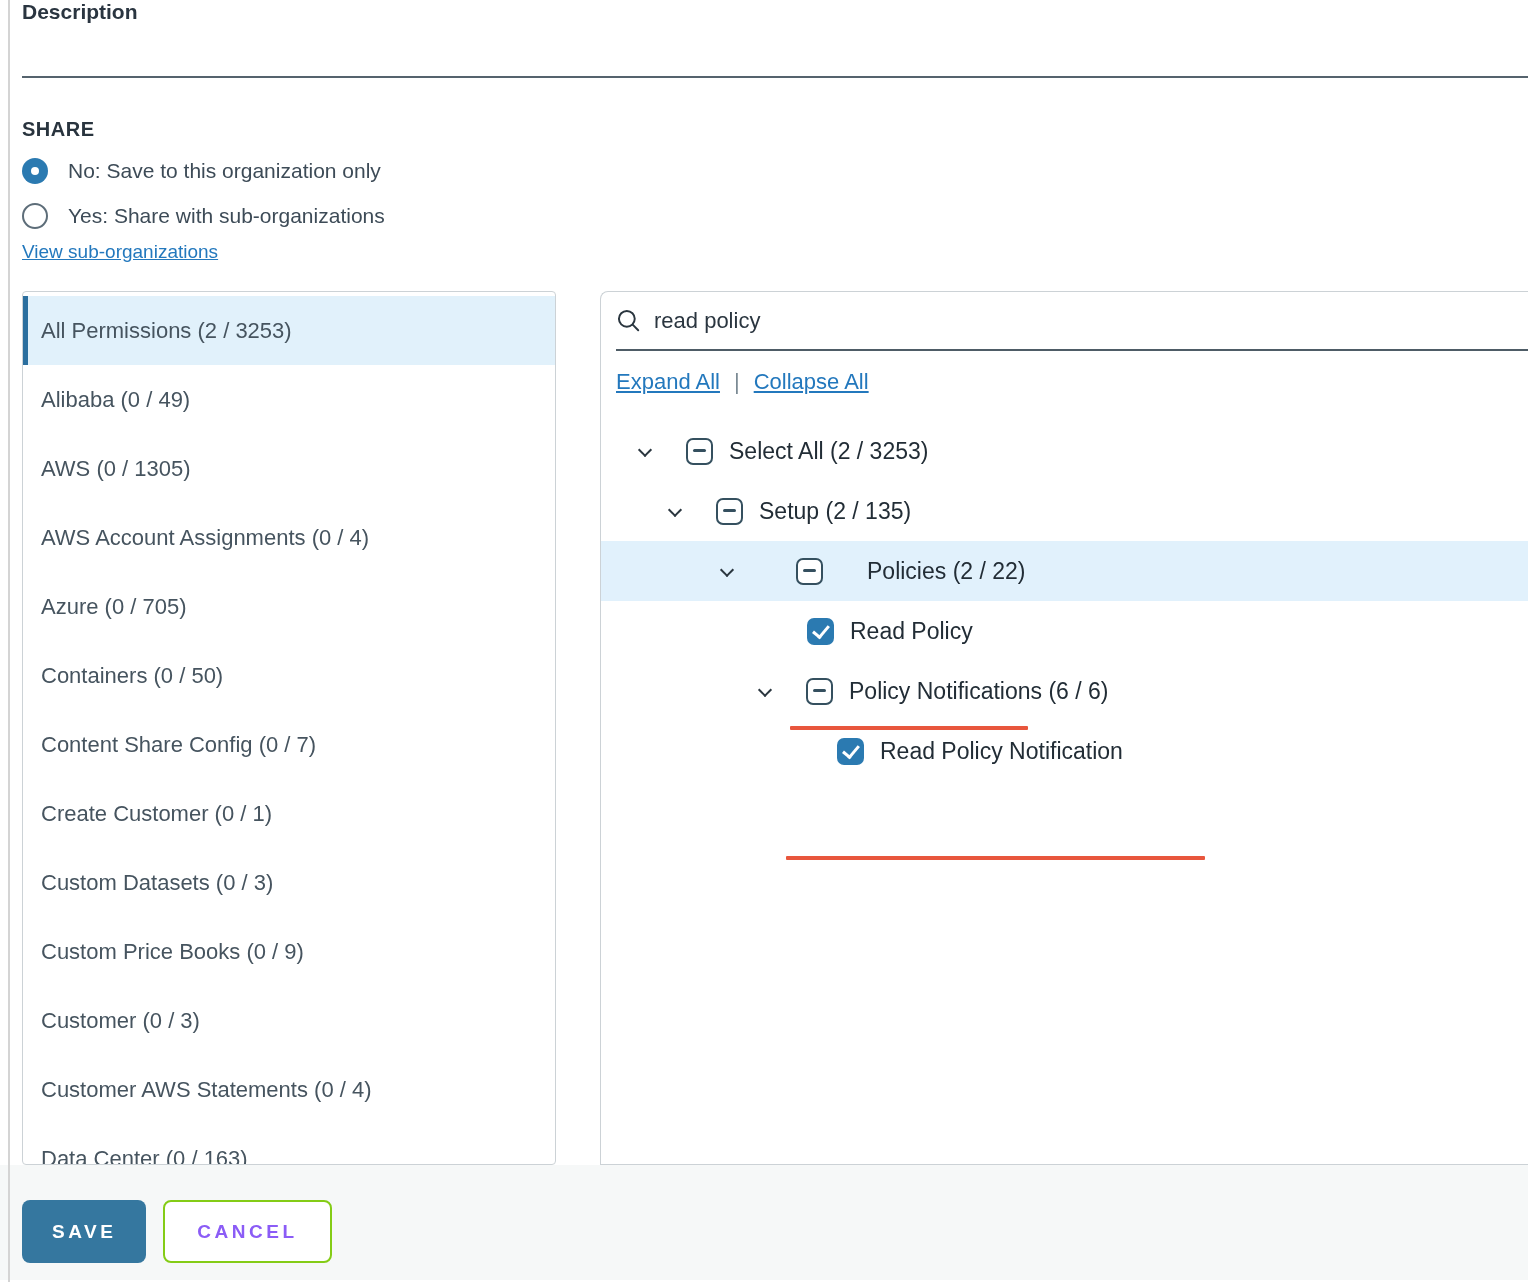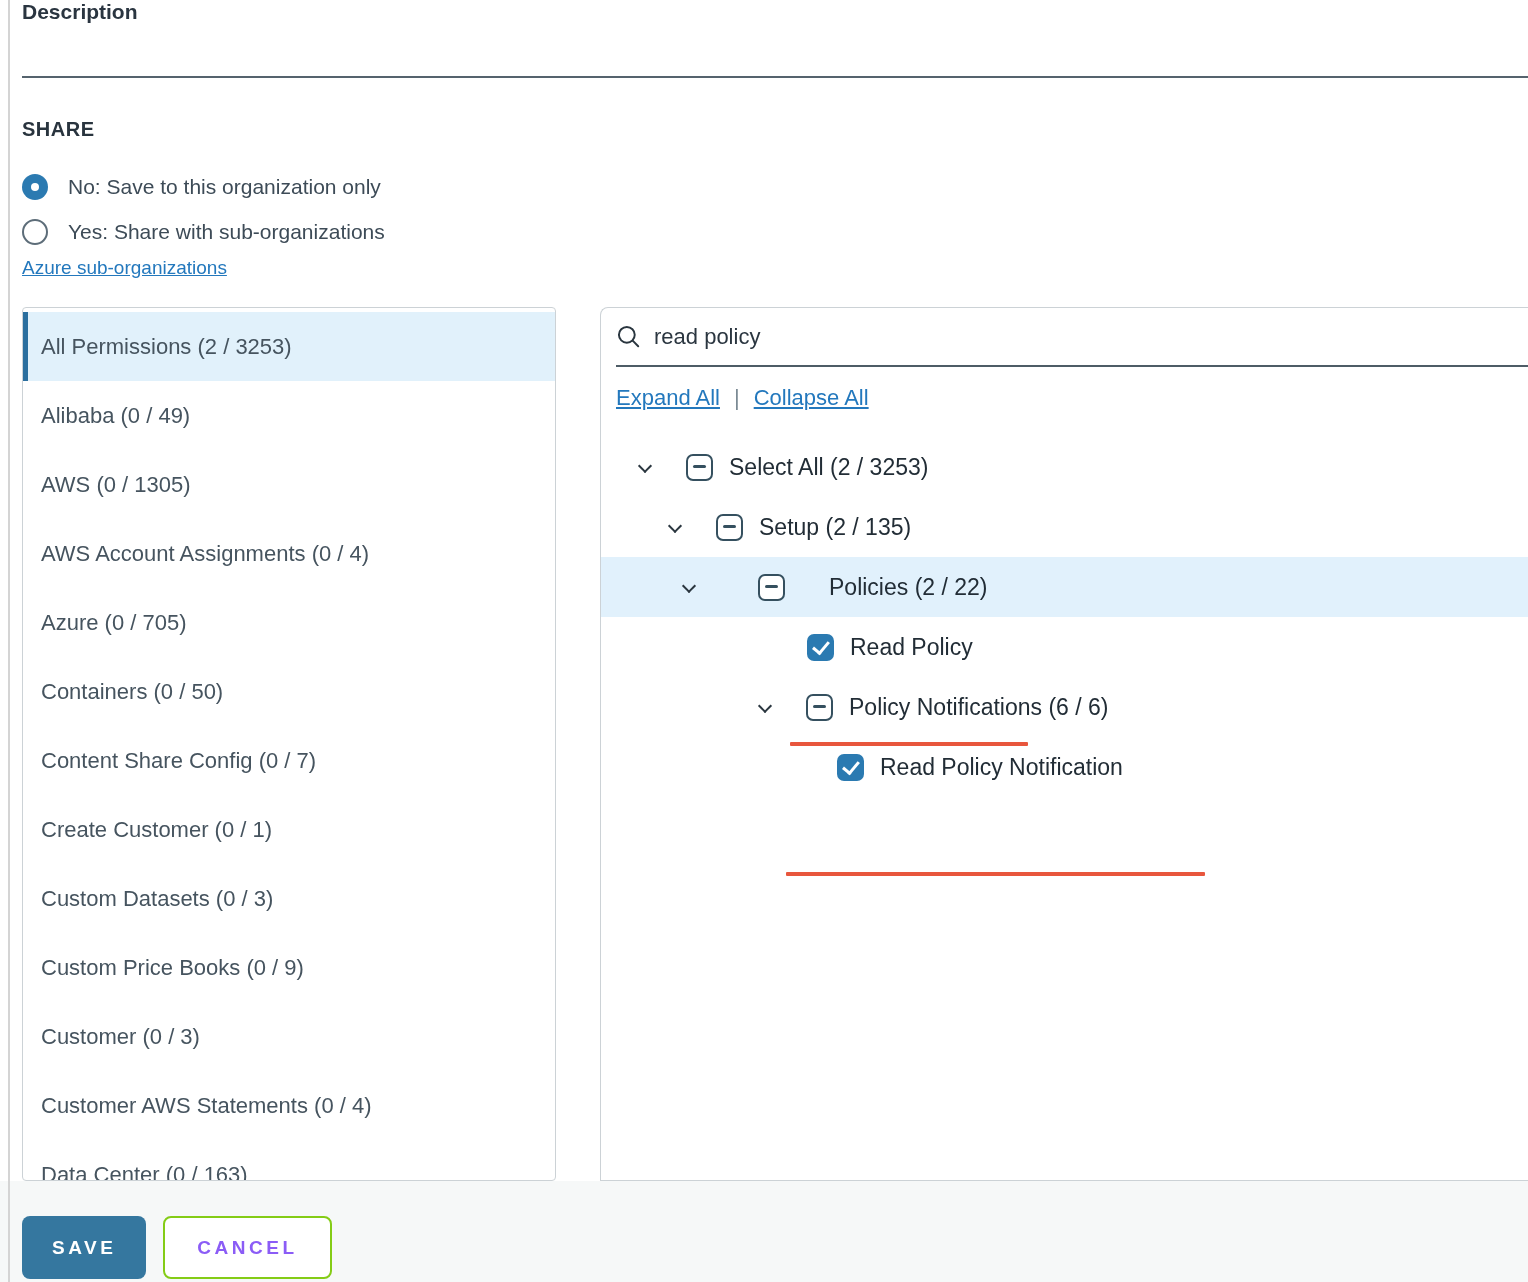--- a/index.html
+++ b/index.html
@@ -10,21 +10,21 @@
 
   
   .desc-section { margin:0 0 0 22px; }
   .desc-label { display:block; font-size:21px; font-weight:bold; color:#2a3540; height:24px; }
   .desc-input { display:block; width:100%; height:54px; border:none; border-bottom:2px solid #55636d;
     outline:none; font-size:21px; background:transparent; border-radius:0; }
 
   
   .share-section { margin:40px 0 0 22px; }
   .share-heading { font-size:20px; font-weight:bold; letter-spacing:.5px; color:#29343e; height:24px; }
-  .radio-row { display:flex; align-items:center; margin-top:30px; height:30px; cursor:pointer; }
+  .radio-row { display:flex; align-items:center; margin-top:14px; height:30px; cursor:pointer; }
   .radio-row + .radio-row { margin-top:15px; }
   .radio { width:26px; height:26px; border-radius:50%; flex:none; position:relative; }
   .radio.unsel { border:2px solid #5d6d79; background:#fff; }
   .radio.sel { background:#2b7ab1; }
   .radio.sel::after { content:""; position:absolute; left:9px; top:9px; width:8px; height:8px;
     border-radius:50%; background:#fff; }
   .radio-label { margin-left:20px; font-size:21px; color:#3d4b57; }
   .link { color:#2378bd; text-decoration:underline; cursor:pointer; }
   .view-sub { display:inline-block; margin-top:10px; font-size:19px; }
 
@@ -82,21 +82,21 @@
   <div class="share-section">
     <div class="share-heading">SHARE</div>
     <div class="radio-row">
       <span class="radio sel"></span>
       <span class="radio-label">No: Save to this organization only</span>
     </div>
     <div class="radio-row">
       <span class="radio unsel"></span>
       <span class="radio-label">Yes: Share with sub-organizations</span>
     </div>
-    <a class="link view-sub">Azure sub-organizations</a>
+    <a class="link view-sub">View sub-organizations</a>
   </div>
 
   <div class="split">
     <div class="perm-list" id="perm-list">
         <div class="perm-item selected">All Permissions (2 / 3253)</div>
         <div class="perm-item">Alibaba (0 / 49)</div>
         <div class="perm-item">AWS (0 / 1305)</div>
         <div class="perm-item">AWS Account Assignments (0 / 4)</div>
         <div class="perm-item">Azure (0 / 705)</div>
         <div class="perm-item">Containers (0 / 50)</div>
@@ -126,21 +126,21 @@
           <div class="tree-row" style="padding-left: 37px;">
             <span class="chev"></span>
             <span class="cb indeterminate"></span>
             <span class="tree-label">Select All (2 / 3253)</span>
           </div>
           <div class="tree-row" style="padding-left: 67px;">
             <span class="chev"></span>
             <span class="cb indeterminate"></span>
             <span class="tree-label">Setup (2 / 135)</span>
           </div>
-          <div class="tree-row highlighted" style="padding-left: 81px; gap: 28px;">
+          <div class="tree-row highlighted" style="padding-left: 119px; gap: 28px;">
             <span class="chev"></span>
             <span class="cb indeterminate"></span>
             <span class="tree-label">Policies (2 / 22)</span>
           </div>
           <div class="tree-row" style="padding-left: 206px;">
             <span class="cb checked"></span>
             <span class="tree-label">Read Policy</span>
           </div>
           <div class="tree-row" style="padding-left: 157px;">
             <span class="chev"></span>

